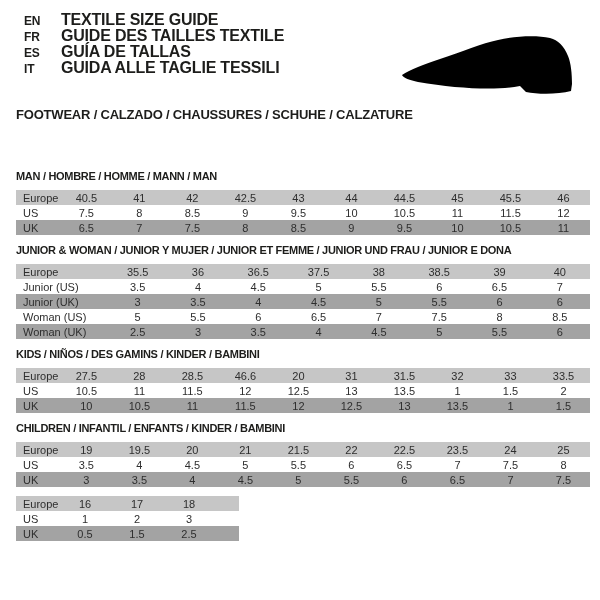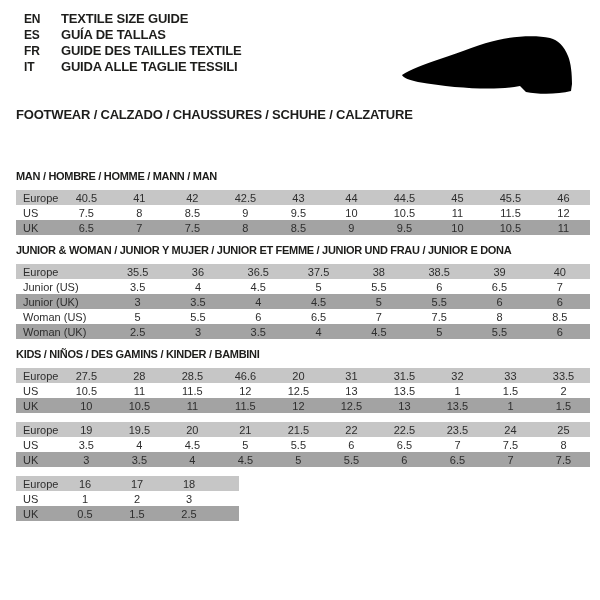--- a/index.html
+++ b/index.html
@@ -4,21 +4,21 @@
 <style>
   * { margin:0; padding:0; box-sizing:border-box; }
   html,body { width:600px; height:600px; background:#fff; }
   body { font-family:"Liberation Sans", sans-serif; color:#1d1d1b; position:relative; overflow:hidden; }
   .page { position:absolute; inset:0; background:#fff; }
 
   
   .lang-list { position:absolute; left:24px; top:11px; }
   .lang-row { display:flex; height:16px; align-items:baseline; }
   .lang-code { width:37px; font-size:12px; font-weight:bold; letter-spacing:-0.2px; }
-  .lang-label { font-size:13px; font-weight:bold; letter-spacing:-0.2px; white-space:pre; }
+  .lang-label { font-size:16px; font-weight:bold; letter-spacing:-0.2px; white-space:pre; }
 
   .shoe-wrap { position:absolute; left:398px; top:34px; width:176px; height:62px; }
   .shoe-wrap svg { display:block; width:100%; height:100%; }
 
   .footwear-heading { position:absolute; left:16px; top:107px; font-size:13px; font-weight:bold; letter-spacing:-0.2px; white-space:pre; }
 
   
   main { position:absolute; left:16px; top:160px; width:574px; padding-top:1px; }
   .size-section { margin-top:9px; }
   .section-heading { font-size:11px; font-weight:bold; letter-spacing:-0.3px; line-height:13px; margin-bottom:7px; white-space:pre; }
@@ -34,26 +34,26 @@
 <body>
 
 <div class="page">
 
   <div class="lang-list">
     <div class="lang-row">
       <span class="lang-code">EN</span>
       <span class="lang-label">TEXTILE SIZE GUIDE</span>
     </div>
     <div class="lang-row">
+      <span class="lang-code">FR</span>
+      <span class="lang-label">GUIDE DES TAILLES TEXTILE</span>
+    </div>
+    <div class="lang-row">
       <span class="lang-code">ES</span>
       <span class="lang-label">GUÍA DE TALLAS</span>
-    </div>
-    <div class="lang-row">
-      <span class="lang-code">FR</span>
-      <span class="lang-label">GUIDE DES TAILLES TEXTILE</span>
     </div>
     <div class="lang-row">
       <span class="lang-code">IT</span>
       <span class="lang-label">GUIDA ALLE TAGLIE TESSILI</span>
     </div>
   </div>
 
   <div class="shoe-wrap">
     <svg viewBox="0 0 176 62" xmlns="http://www.w3.org/2000/svg" aria-hidden="true">
       <path fill="#000000" d="M4,41
@@ -258,20 +258,21 @@
               <td>12.5</td>
               <td>13</td>
               <td>13.5</td>
               <td>1</td>
               <td>1.5</td>
             </tr>
           </tbody>
         </table>
       </section>
       <section class="size-section">
+        <h2 class="section-heading">CHILDREN / INFANTIL / ENFANTS / KINDER / BAMBINI</h2>
         <table class="size-table" style="width: 574px;">
           <colgroup>
             <col style="width: 43px;">
             <col style="width: 52px;">
             <col style="width: 52px;">
             <col style="width: 52px;">
             <col style="width: 52px;">
             <col style="width: 52px;">
             <col style="width: 52px;">
             <col style="width: 52px;">

